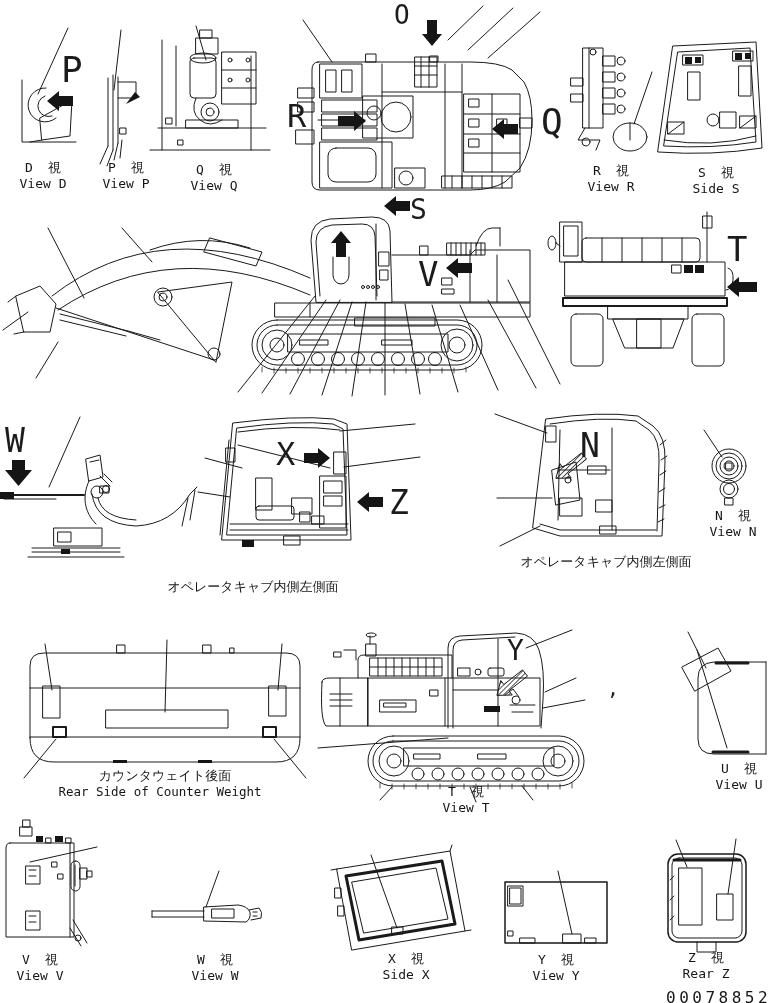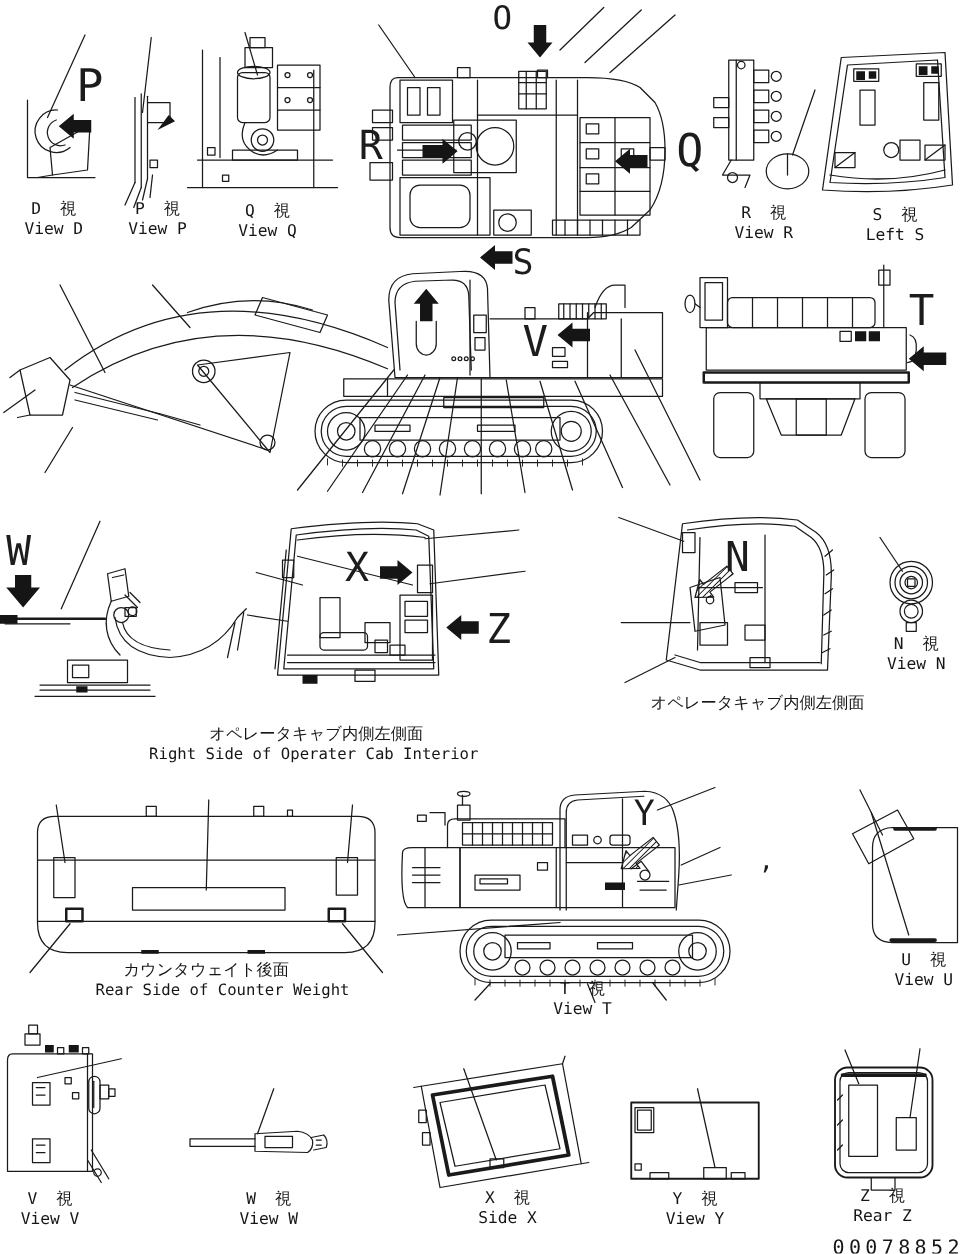--- a/index.html
+++ b/index.html
@@ -495,21 +495,21 @@
         <span>R</span>
         <span>視</span>
       </div>
     <div>View R</div>
   </div>
   <div class="vlabel" style="left:716px;top:165px">
     <div class="l1">
         <span>S</span>
         <span>視</span>
       </div>
-    <div>Left S</div>
+    <div>Side S</div>
   </div>
   <div class="vlabel" style="left:733px;top:508px">
     <div class="l1">
         <span>N</span>
         <span>視</span>
       </div>
     <div>View N</div>
   </div>
   <div class="vlabel" style="left:466px;top:784px">
     <div class="l1">
@@ -555,19 +555,18 @@
   </div>
   <div class="vlabel" style="left:706px;top:950px">
     <div class="l1">
         <span>Z</span>
         <span>視</span>
       </div>
     <div>Rear Z</div>
   </div>
 
   <div class="caption jp" style="left:253px;top:578px">オペレータキャブ内側左側面</div>
-  <div class="caption en" style="left:251px;top:595px">Right Side of Operater Cab Interior</div>
   <div class="caption jp" style="left:606px;top:553px">オペレータキャブ内側左側面</div>
   <div class="caption jp" style="left:165px;top:767px">カウンタウェイト後面</div>
-  <div class="caption en" style="left:178px;top:784px">Rear Side of Counter Weight</div>
+  <div class="caption en" style="left:160px;top:784px">Rear Side of Counter Weight</div>
 
   <div class="docnum" style="left:666px;top:988px">00078852</div>
 </div>
 
 </body></html>

